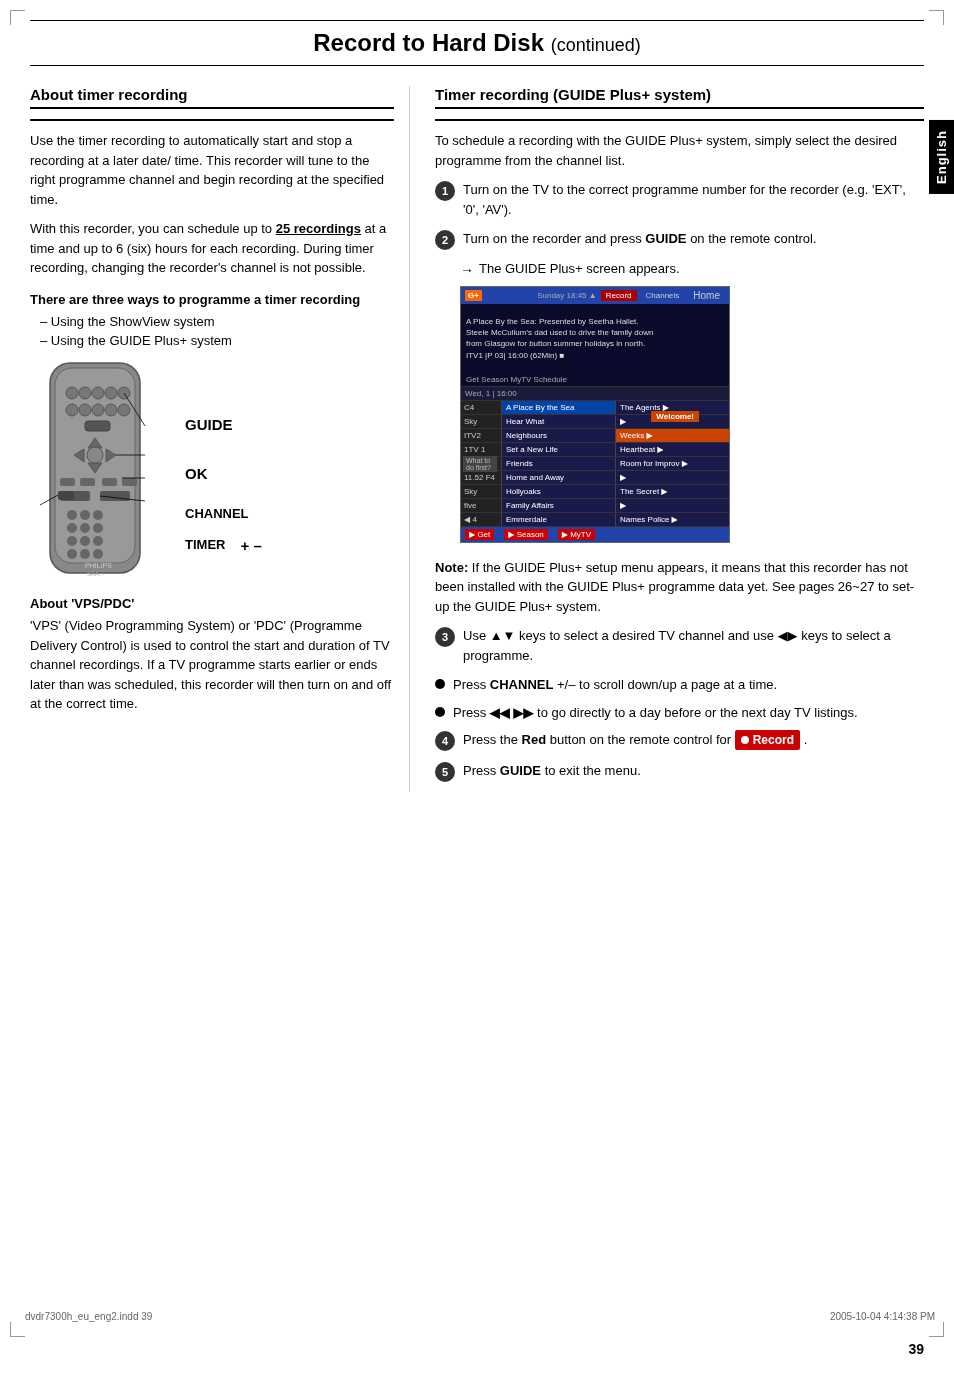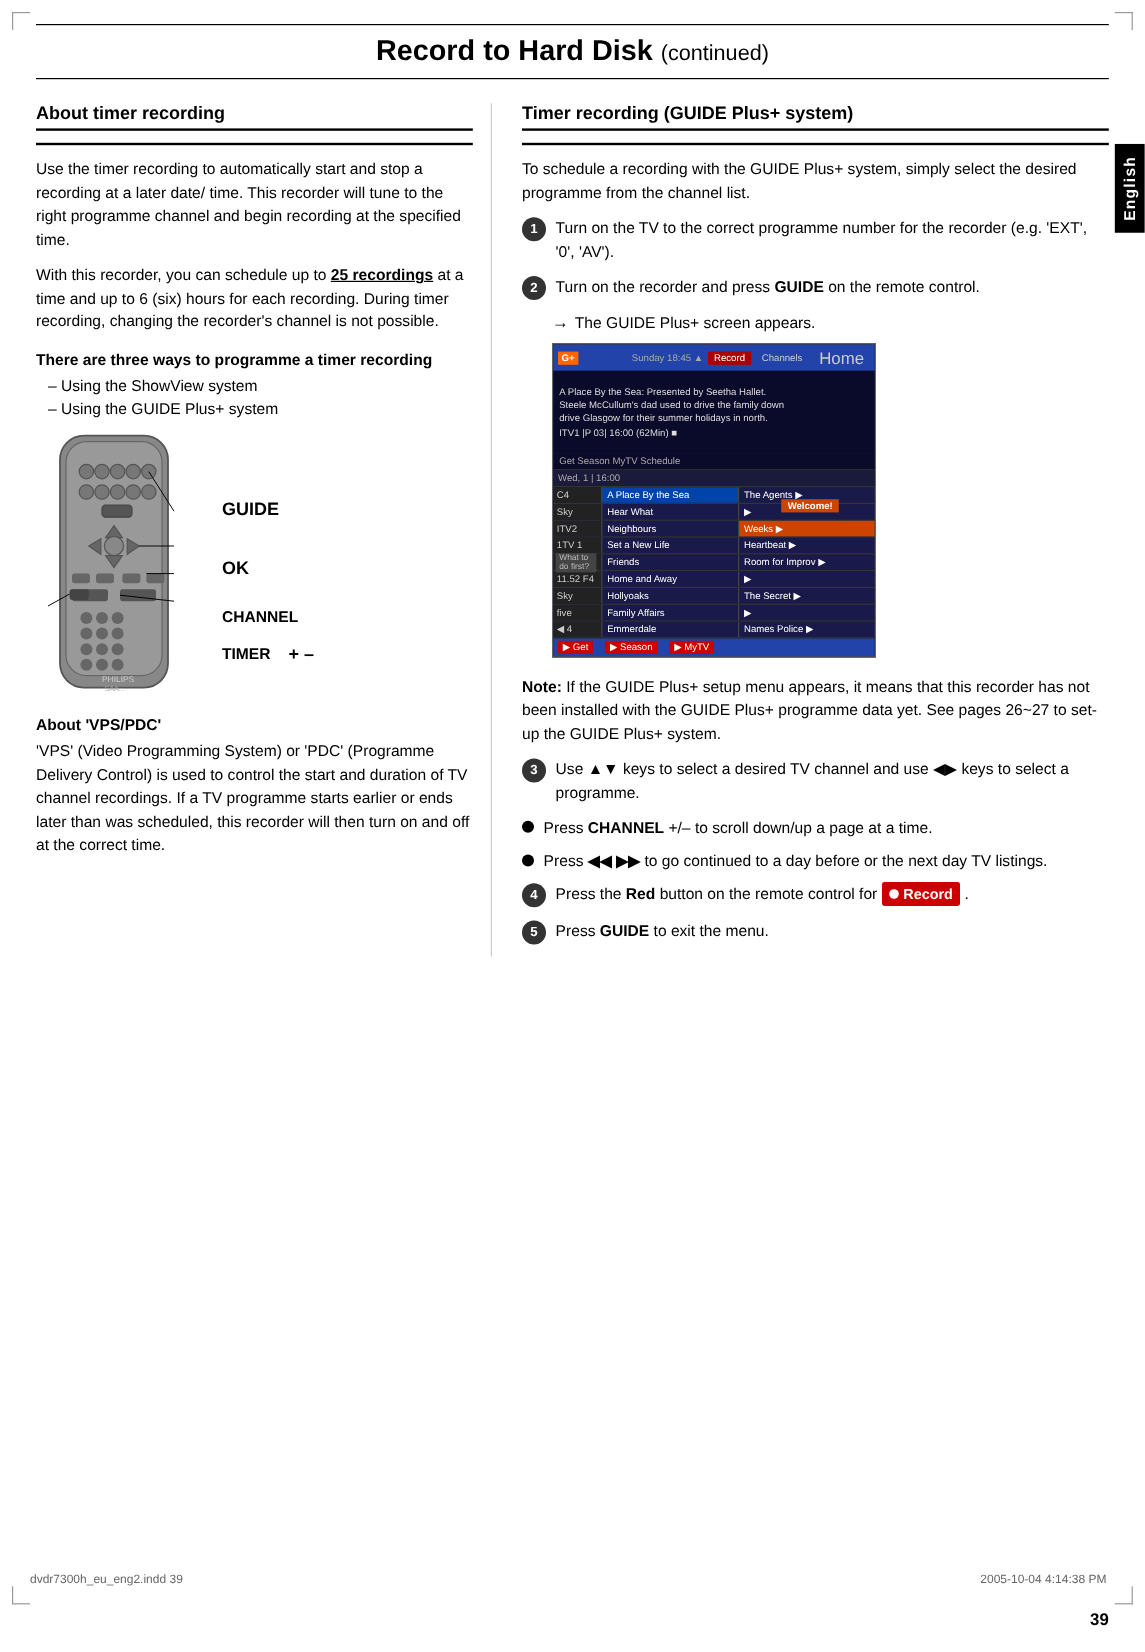--- a/index.html
+++ b/index.html
@@ -249,21 +249,21 @@
       background: #2244aa;
       color: #ccc;
       padding: 1px 5px;
       font-size: 8px;
     }
 
     .guide-tab-home {
       background: #2244aa;
       color: #ccc;
       padding: 1px 5px;
-      font-size: 14px;
+      font-size: 10px;
     }
 
     .guide-date {
       color: #aaa;
       font-size: 8px;
       margin-left: auto;
     }
 
     .guide-info-bar {
       background: #0a0a2a;
@@ -394,21 +394,21 @@
       right: 30px;
       font-size: 14px;
       font-weight: bold;
     }
 
     
     .footer-line {
       position: absolute;
       bottom: 55px;
       left: 25px;
-      right: 32px;
+      right: 19px;
       font-size: 10px;
       color: #666;
       display: flex;
       justify-content: space-between;
     }
 
     
     .remote-svg-area {
       position: relative;
     }
@@ -570,21 +570,21 @@
           <div class="guide-top-bar">
             <span class="guide-logo">G+</span>
             <span class="guide-date">Sunday  18:45 ▲</span>
             <span class="guide-tab-record">Record</span>
             <span class="guide-tab-channels">Channels</span>
             <span class="guide-tab-home">Home</span>
           </div>
           <div class="guide-info-bar">
             <div>A Place By the Sea: Presented by Seetha Hallet.</div>
             <div>Steele McCullum's dad used to drive the family down</div>
-            <div>drive Glasgow for their summer holidays in north.</div>
+            <div>from Glasgow for button summer holidays in north.</div>
             <div>ITV1    |P 03|    16:00 (62Min)    ■</div>
           </div>
           <div class="guide-ch-bar">
             <span>Get    Season    MyTV    Schedule</span>
           </div>
           <div style="background:#1a1a3a; padding:2px 4px; font-size:8px; color:#aaa; border-bottom:1px solid #333;">Wed, 1 | 16:00</div>
 
           <div class="guide-grid">
 
             <div style="position:relative;">
@@ -689,21 +689,21 @@
         <div class="bullet-item">
           <div class="bullet-circle"></div>
           <div class="bullet-text">
             <span>Press </span><strong>CHANNEL</strong><span> +/– to scroll down/up a page at a time.</span>
           </div>
         </div>
 
         <div class="bullet-item">
           <div class="bullet-circle"></div>
           <div class="bullet-text">
-            <span>Press </span><strong>◀◀ ▶▶</strong><span> to go continued to a day before or the next day TV listings.</span>
+            <span>Press </span><strong>◀◀ ▶▶</strong><span> to go directly to a day before or the next day TV listings.</span>
           </div>
         </div>
 
         <div class="step-item">
           <div class="step-circle">4</div>
           <div class="step-text">
             <span>Press the </span><strong>Red</strong><span> button on the remote control for </span>
             <span class="record-badge">
               <span class="record-dot"></span>
               <span>Record</span>

